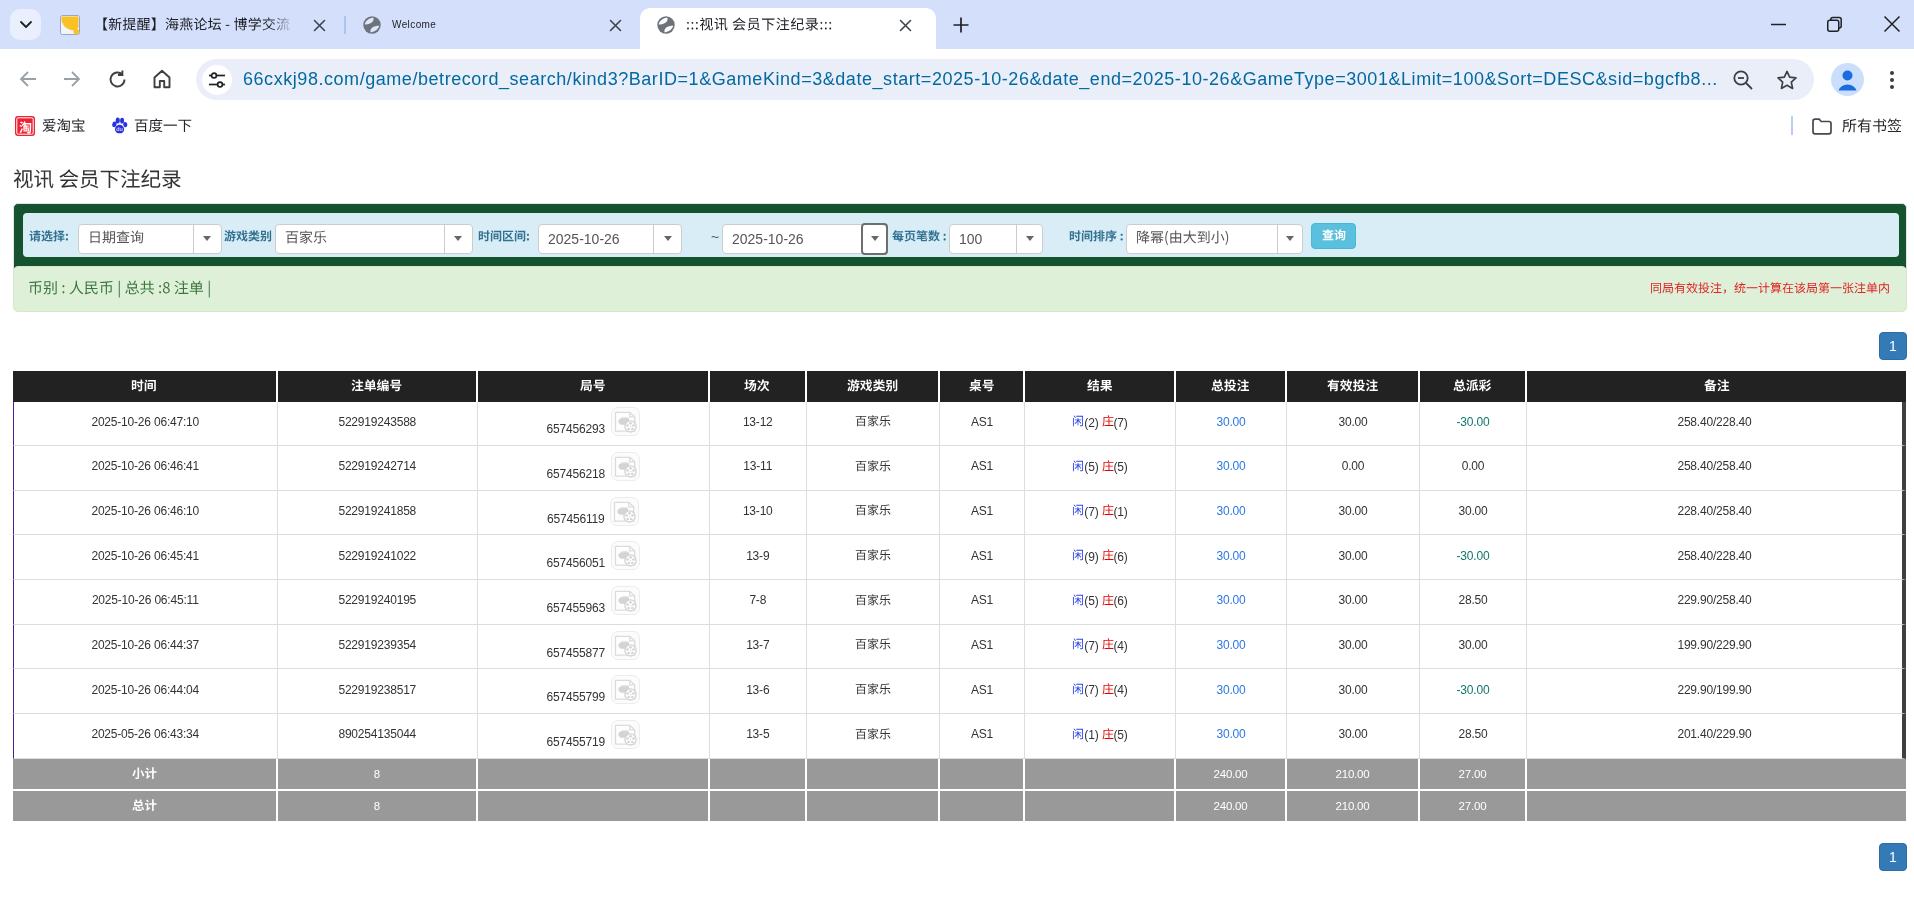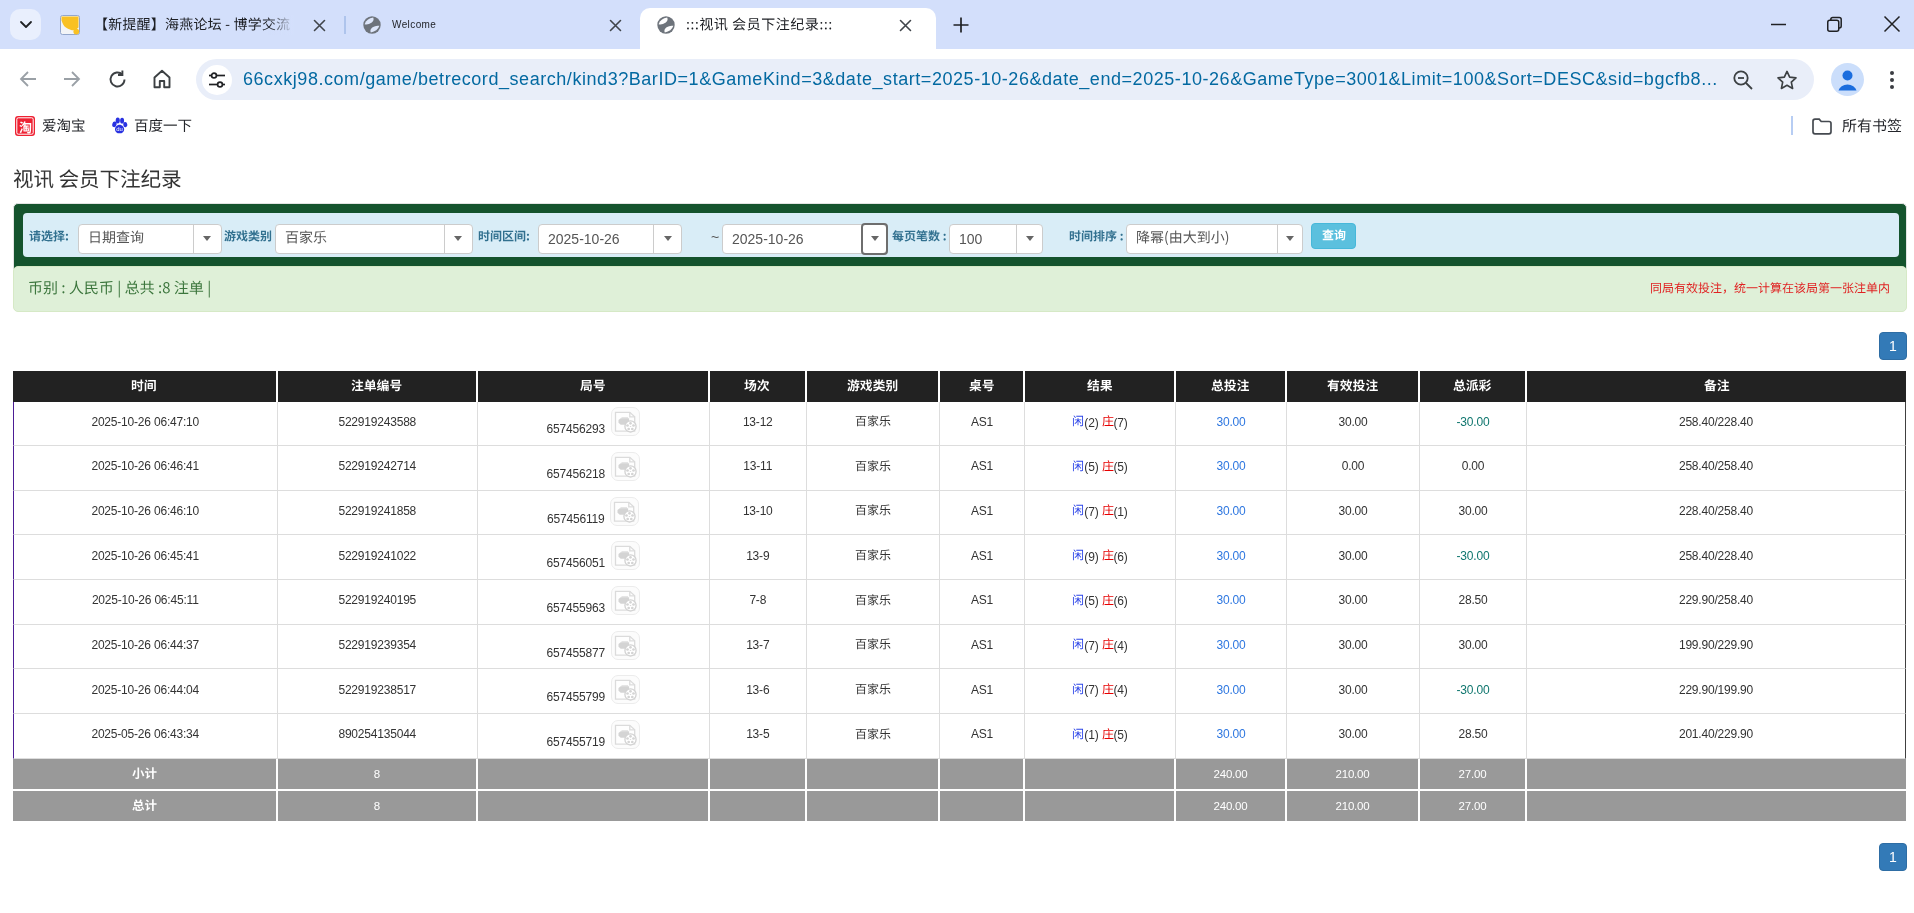--- a/index.html
+++ b/index.html
@@ -26,21 +26,21 @@
 #qbtn{position:absolute;left:1288px;top:10px;width:45px;height:26px;background:#5bc0de;border:1px solid #46b8da;border-radius:4px;display:flex;align-items:center;justify-content:center}
 #greenbar{position:absolute;left:13px;top:266px;width:1894px;height:46px;background:#dff0d8;border:1px solid #d6e9c6;border-radius:5px;}
 .pagbtn{position:absolute;width:28px;height:28px;background:#337ab7;border:1px solid #2e6da4;border-radius:4px;color:#fff;font-size:14px;display:flex;align-items:center;justify-content:center}
 
 #btable{position:absolute;left:13px;top:370.5px;width:1893px;border-collapse:separate;border-spacing:0;table-layout:fixed}
 #btable th{background:#222;height:31px;padding:0;border-right:2px solid #fff;vertical-align:middle}
 #btable th:last-child{border-right:0}
 #btable th .c{display:flex;align-items:center;justify-content:center}
 #btable td{height:44.65px;padding:0 0 3px 0;border-right:1px solid #ddd;border-bottom:1px solid #ddd;vertical-align:middle;
   font-size:12px;letter-spacing:-0.2px;color:#333;text-align:center}
-#btable td:last-child{border-right:1px solid #404040}
+#btable td:last-child{border-right:4px solid #404040}
 #btable td:first-child{border-left:1px solid #4c1d95}
 #btable tr.sub td:first-child{border-left:0}
 #btable tr.sub td{background:#999;height:32px;padding:0;border-right:2px solid #fff;border-bottom:2px solid #fff;font-size:11.5px;color:#fff}
 #btable tr.sub td:last-child{border-right:0 !important}
 #btable tr.sub.last td{border-bottom:0;height:30px}
 .cell{display:flex;align-items:flex-end;justify-content:center}
 .vbtn{width:29px;height:29px;margin-left:6px;border:1px solid #ececec;border-radius:7px;background:#fcfcfc;display:flex;align-items:center;justify-content:center}
 #btable td.blue{color:#2e77e0}#btable td.red{color:#0f766e}
 </style></head><body>
 <svg style="position:absolute;width:0;height:0" aria-hidden="true">

